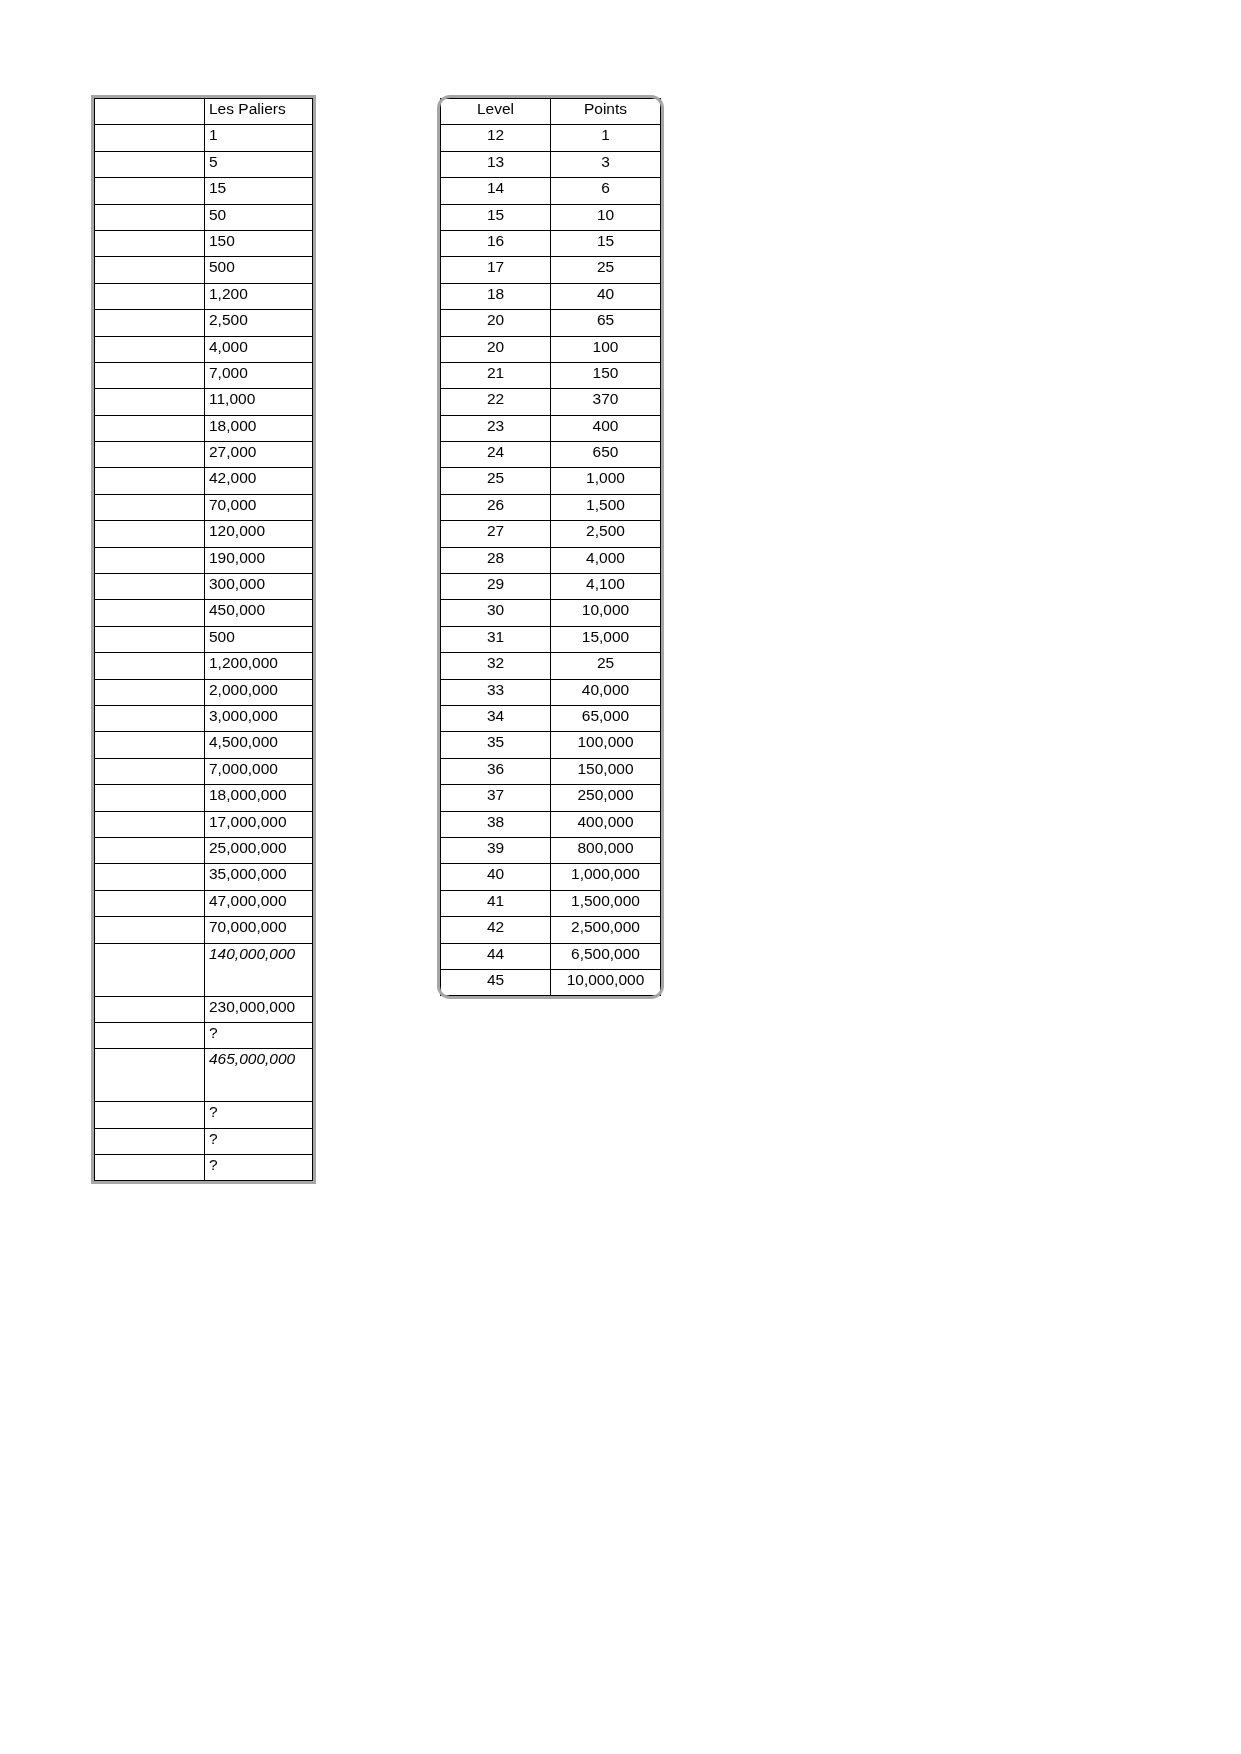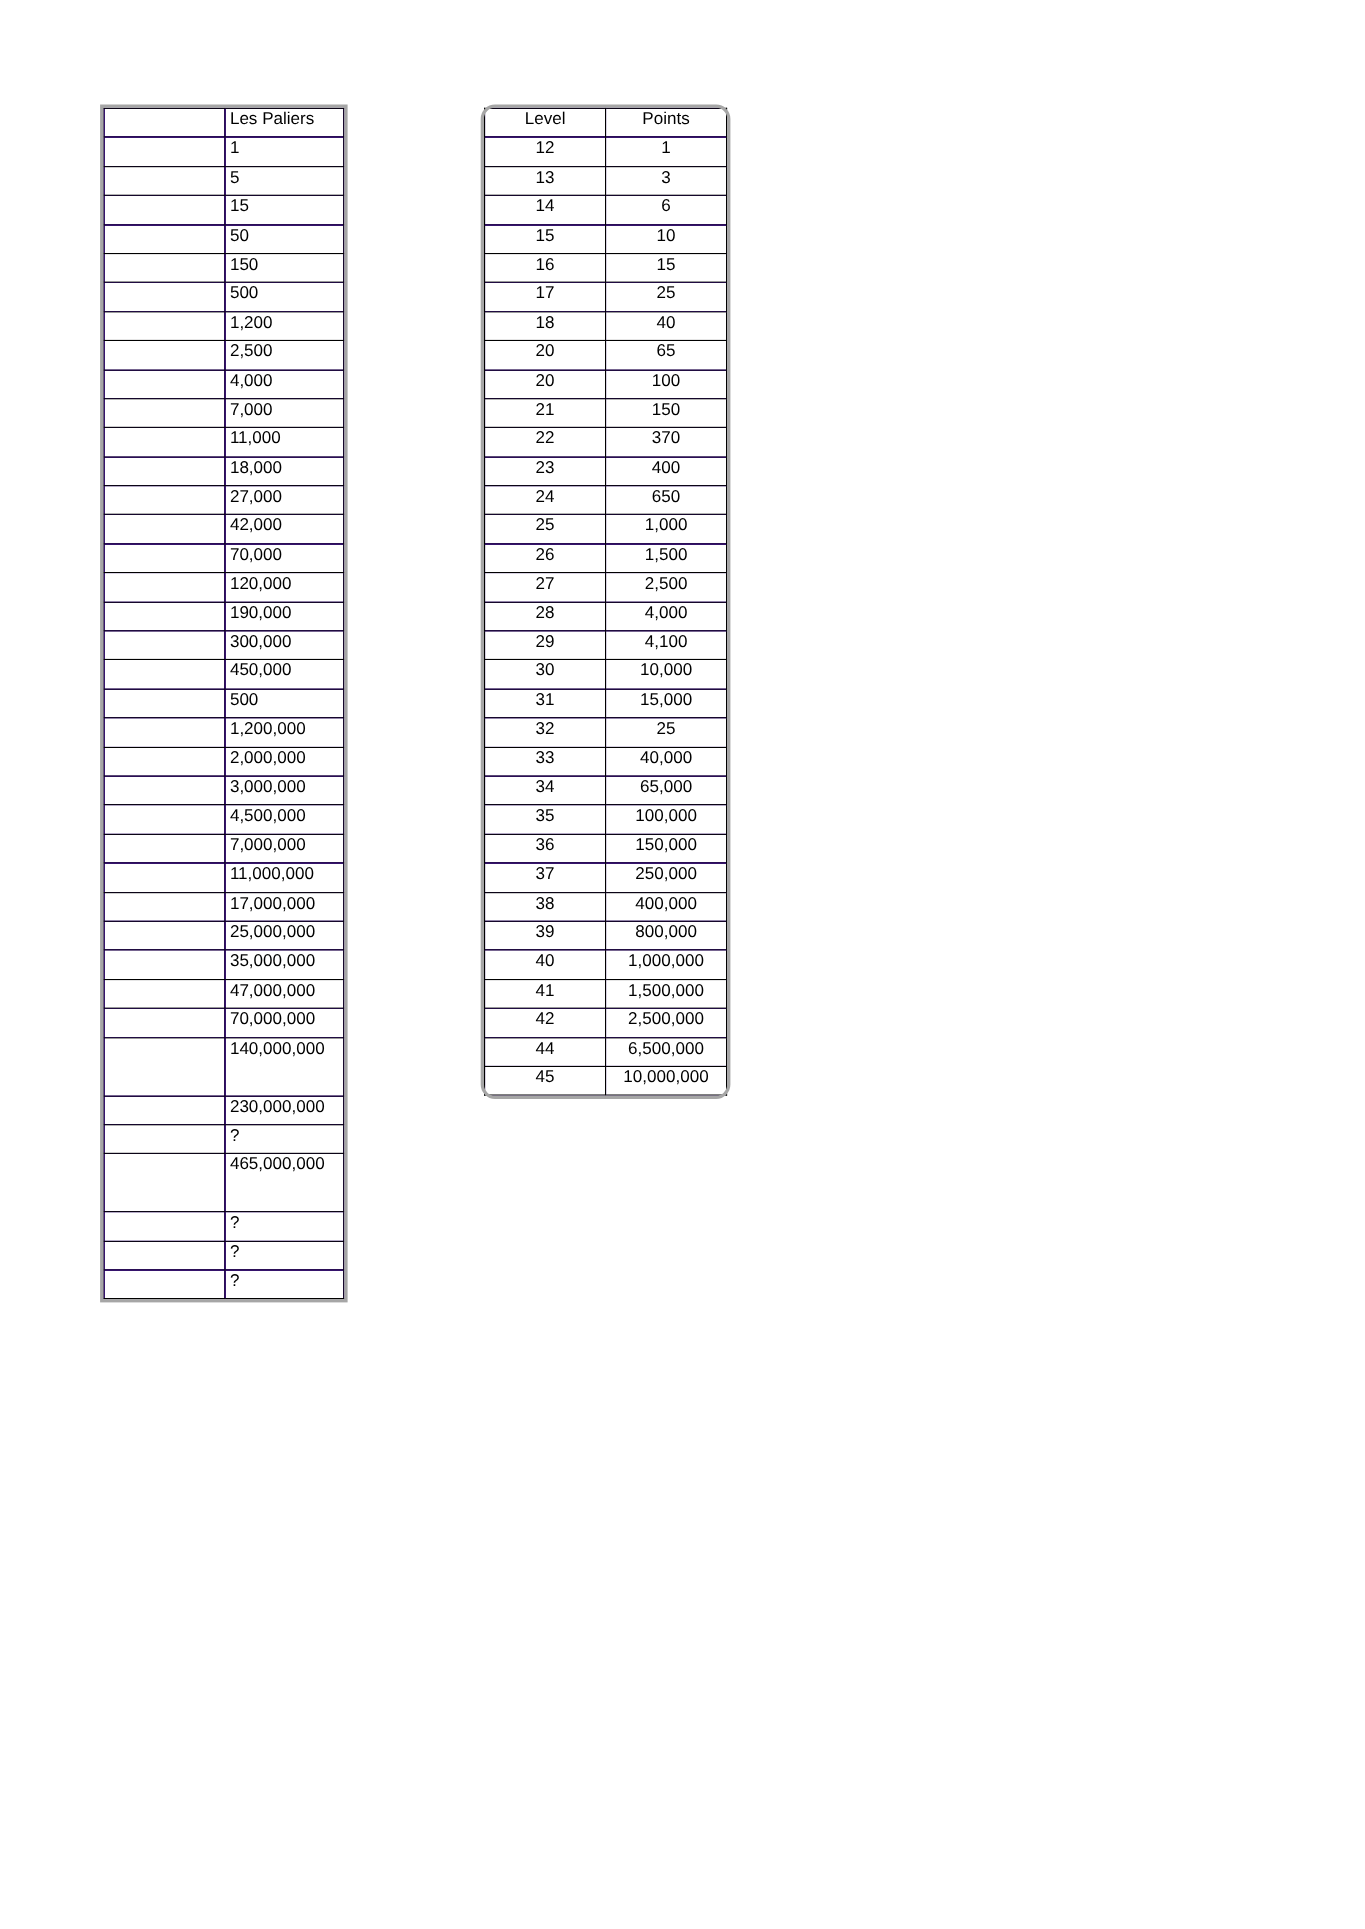--- a/index.html
+++ b/index.html
@@ -44,21 +44,21 @@
     table-layout: fixed;
     border-radius: 10px;
   }
   .table-levels .col-level  { width: 110px; }
   .table-levels .col-points { width: 110px; }
 
   table.grid {
     border: 1px solid #000000;
     outline: 3px solid #a6a6a6;
     outline-offset: 0px;
-    background: #6d28d9;
+    background: #ec4899;
   }
 
   table.grid td,
   table.grid th {
     border: 1px solid #000000;
     font-size: 15.5px;
     line-height: 1.15;
     font-weight: normal;
     height: 26.4px;
     padding: 1px 4px;
@@ -68,21 +68,21 @@
     white-space: nowrap;
     overflow: hidden;
   }
 
   
   .a-left   { text-align: left; }
   .a-center { text-align: center; }
   .a-indent { text-align: left; padding-left: 9px; }
 
   
-  tr.tall td { height: 53px; }
+  tr.tall td { height: 53px; font-style: italic; }
 
   
   .cell-empty { }
 </style>
 </head>
 <body>
 
 <div class="sheet">
 
   <table class="grid table-paliers">
@@ -192,21 +192,21 @@
         <tr>
           <td class="a-left cell-empty"></td>
           <td class="a-left">4,500,000</td>
         </tr>
         <tr>
           <td class="a-left cell-empty"></td>
           <td class="a-left">7,000,000</td>
         </tr>
         <tr>
           <td class="a-left cell-empty"></td>
-          <td class="a-left">11,000,000</td>
+          <td class="a-left">18,000,000</td>
         </tr>
         <tr>
           <td class="a-left cell-empty"></td>
           <td class="a-left">17,000,000</td>
         </tr>
         <tr>
           <td class="a-left cell-empty"></td>
           <td class="a-left">25,000,000</td>
         </tr>
         <tr>

